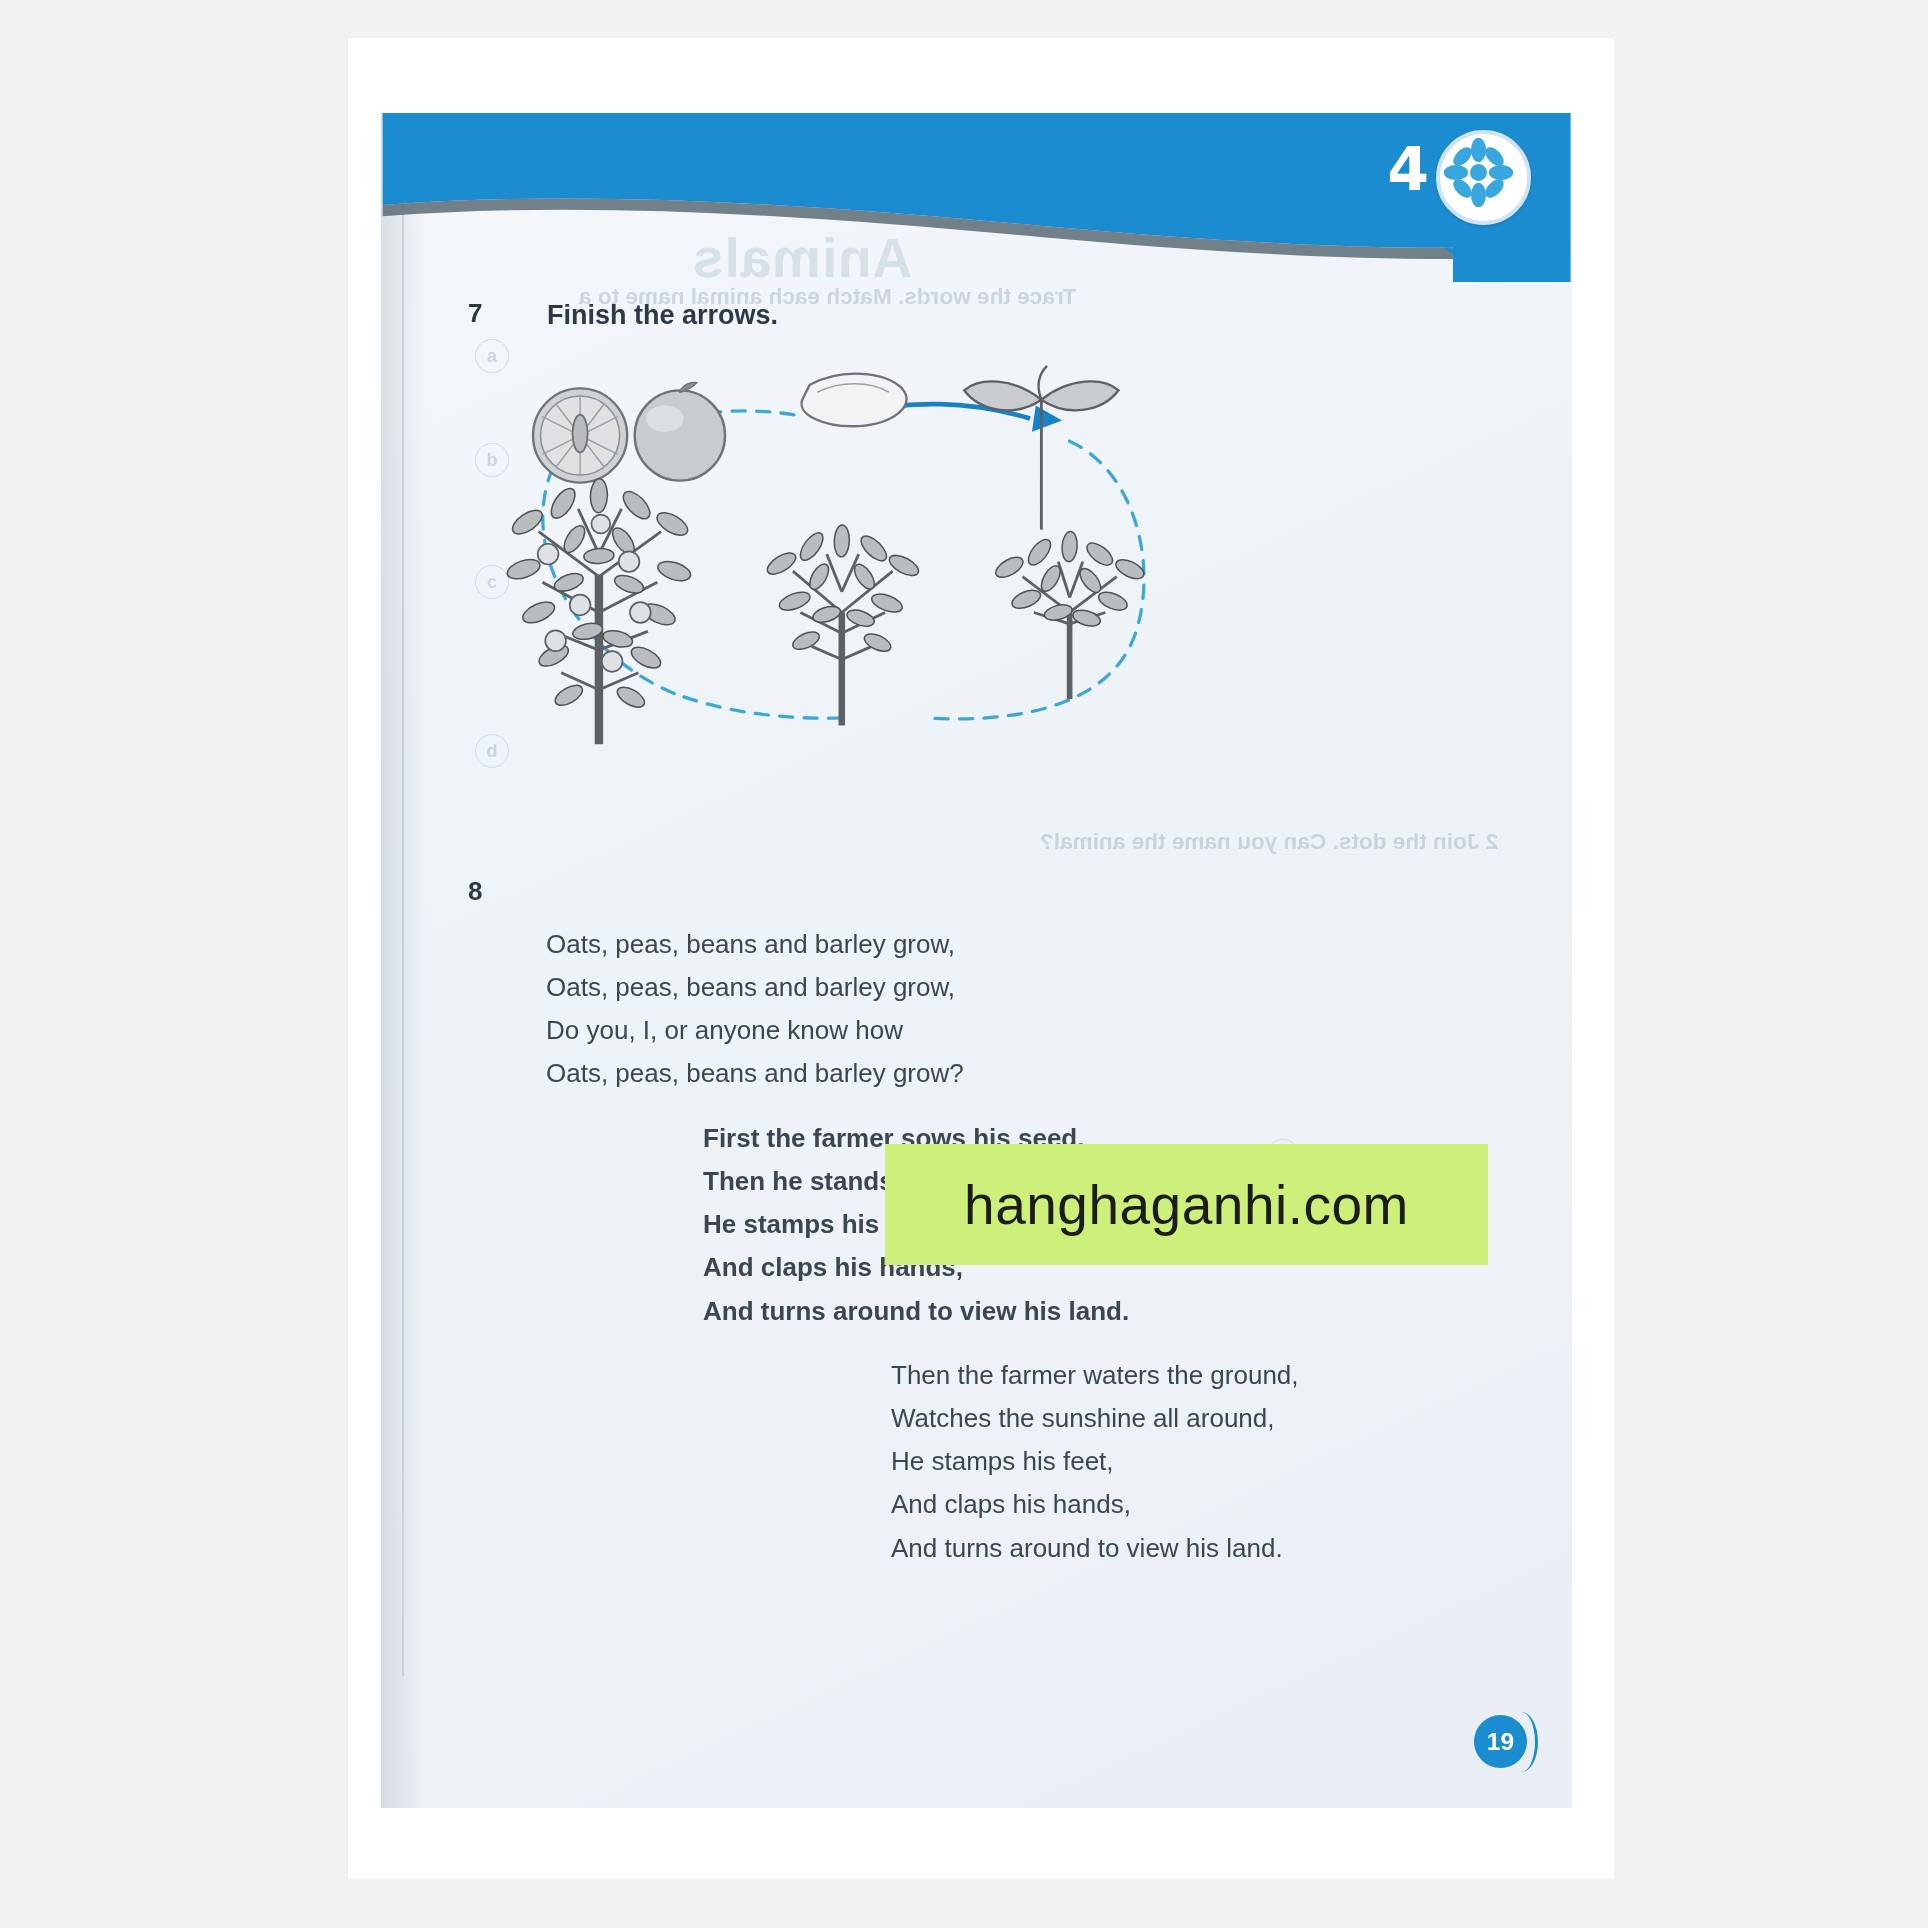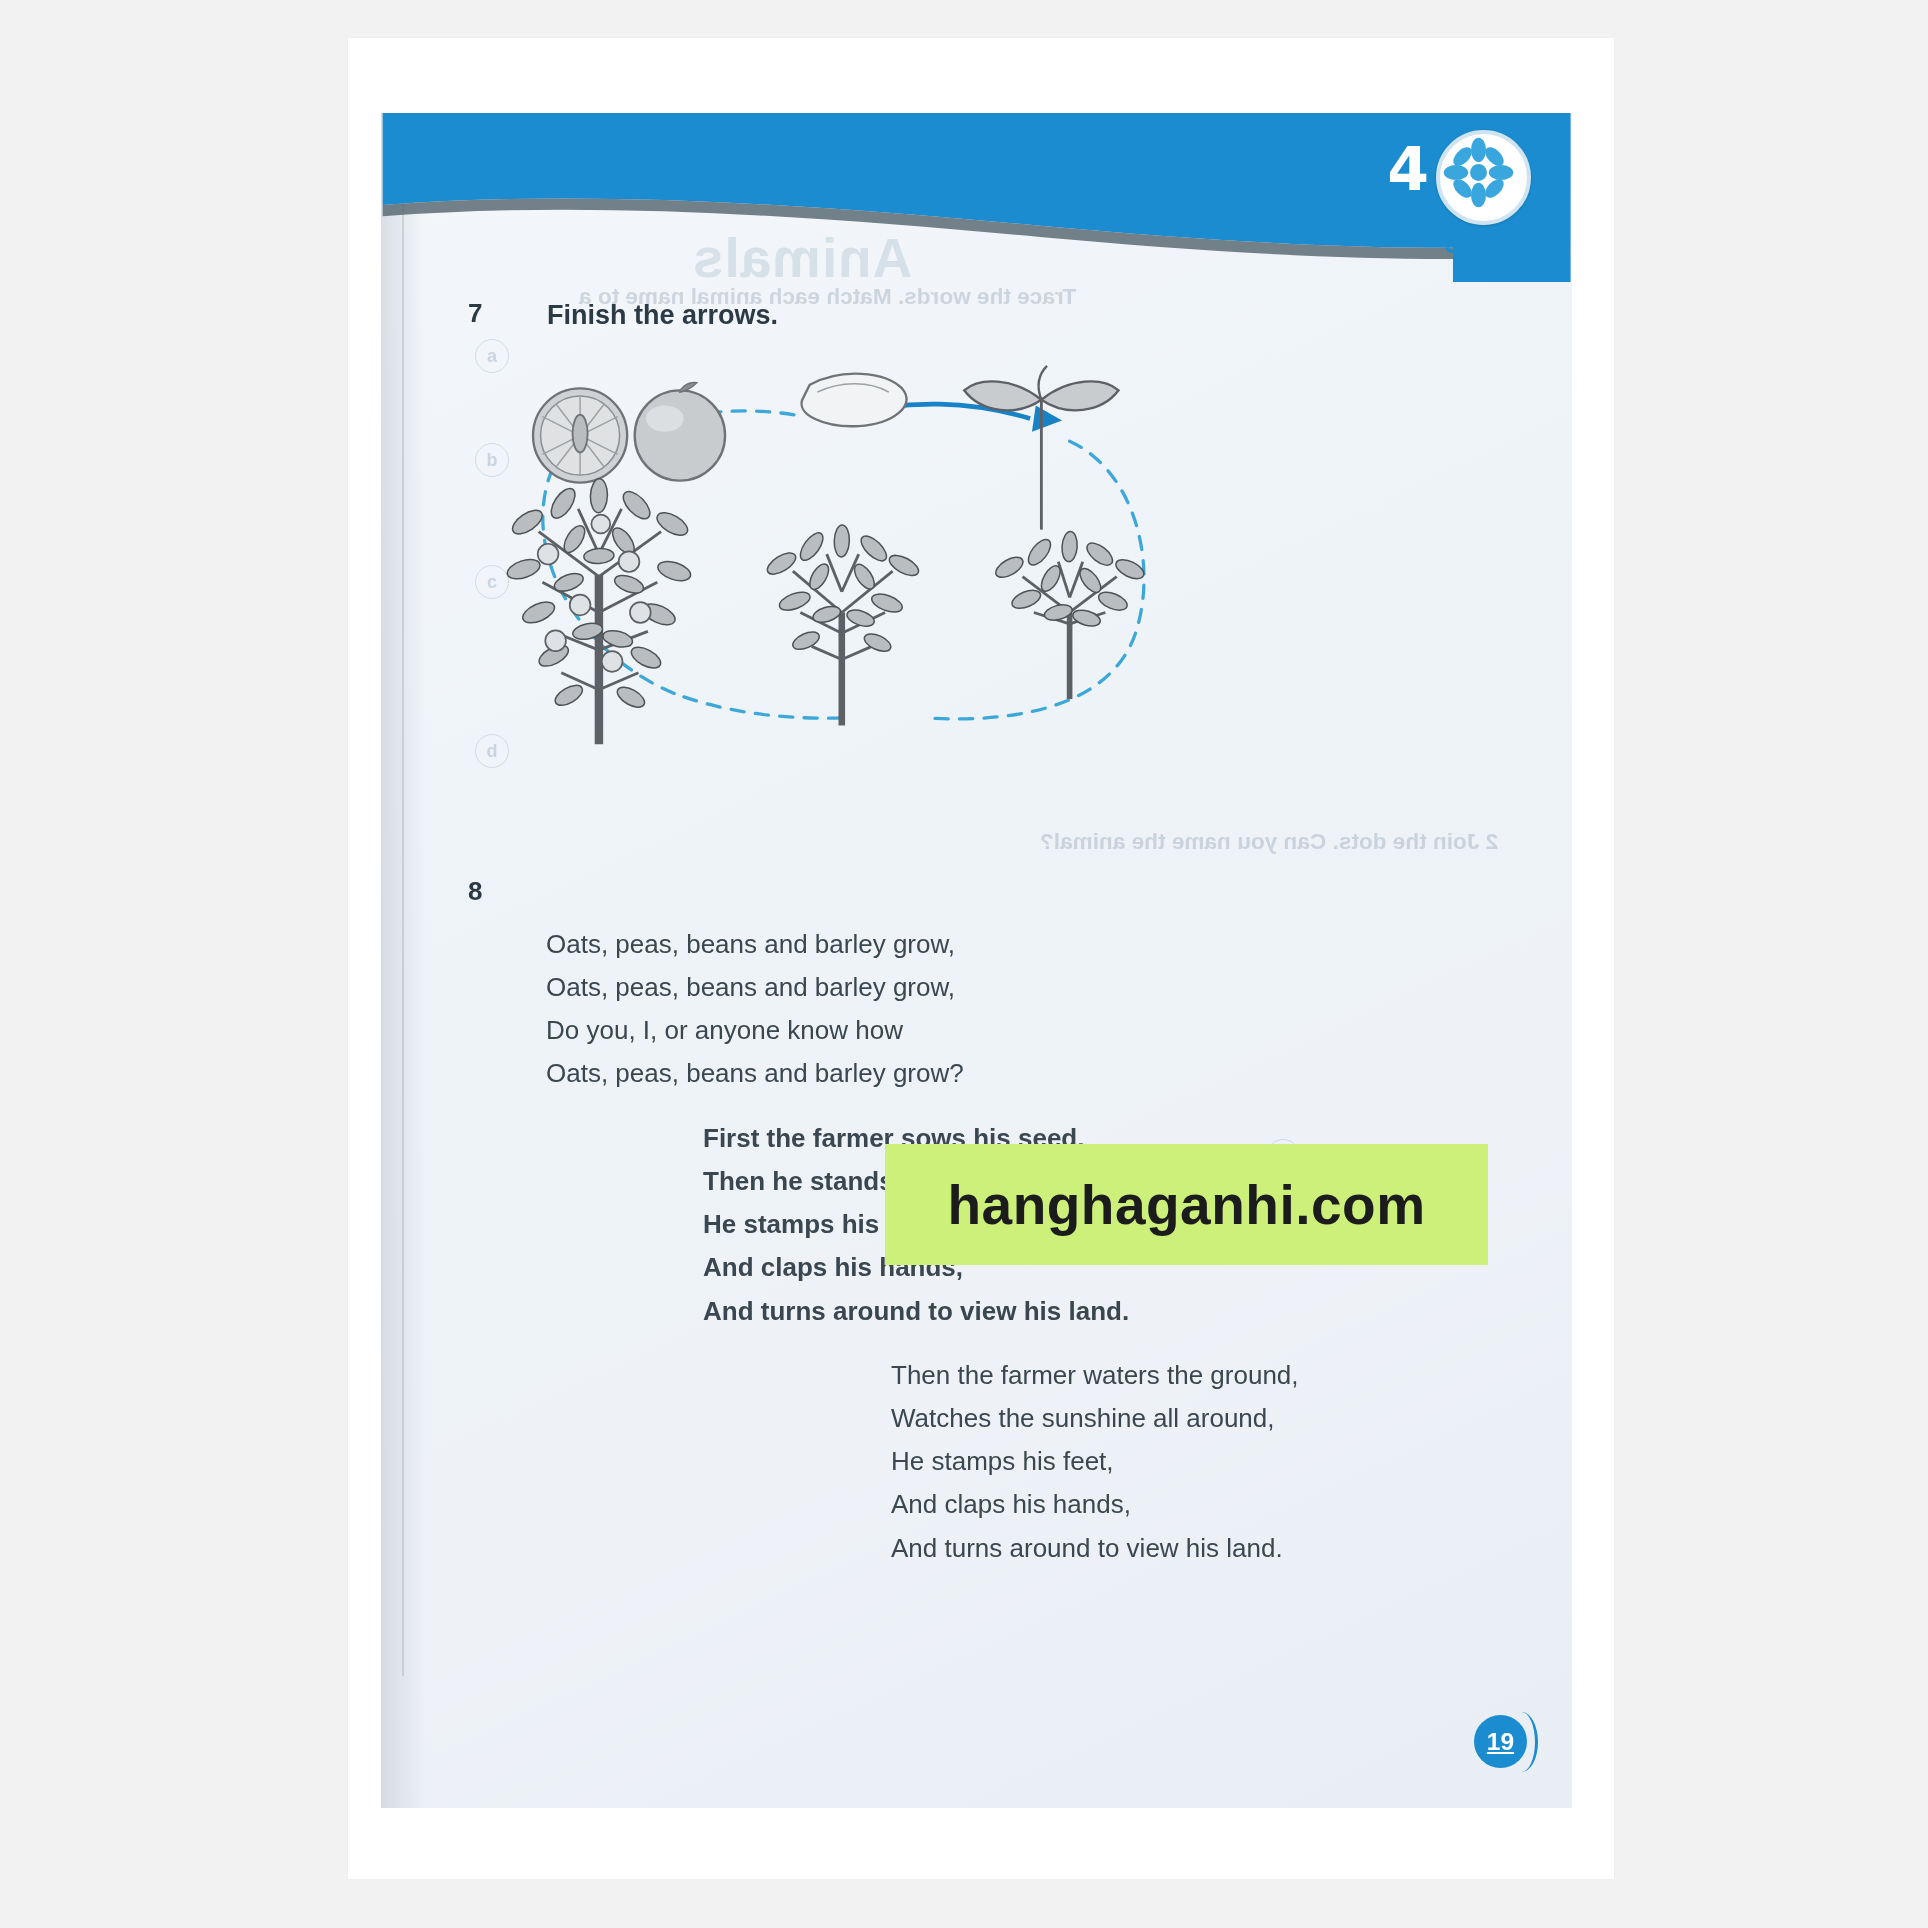--- a/index.html
+++ b/index.html
@@ -164,21 +164,20 @@
     right: 45px;
     bottom: 40px;
     width: 53px; height: 53px;
     border-radius: 50%;
     background: #1a8ccf;
     color: #fff;
     font-size: 24.5px;
     font-weight: 700;
     text-align: center;
     line-height: 53px;
-    text-decoration: underline;
   }
   .page-num-tail {
     position: absolute;
     right: 34px;
     bottom: 36px;
     width: 24.5px; height: 60px;
     border-right: 3.8px solid #1a8ccf;
     border-radius: 0 60% 60% 0 / 0 50% 50% 0;
   }
 
@@ -189,21 +188,21 @@
     top: 1144px;
     width: 603px;
     height: 121px;
     background: #ccf07a;
     display: flex;
     align-items: center;
     justify-content: center;
   }
   .watermark span {
     font-size: 55px;
-    font-weight: 700;
+    font-weight: 400;
     color: #1c1c1c;
     letter-spacing: 0.5px;
   }
 </style>
 </head>
 <body>
 
 <div id="stage">
 
   <div class="page-sheet"></div>

